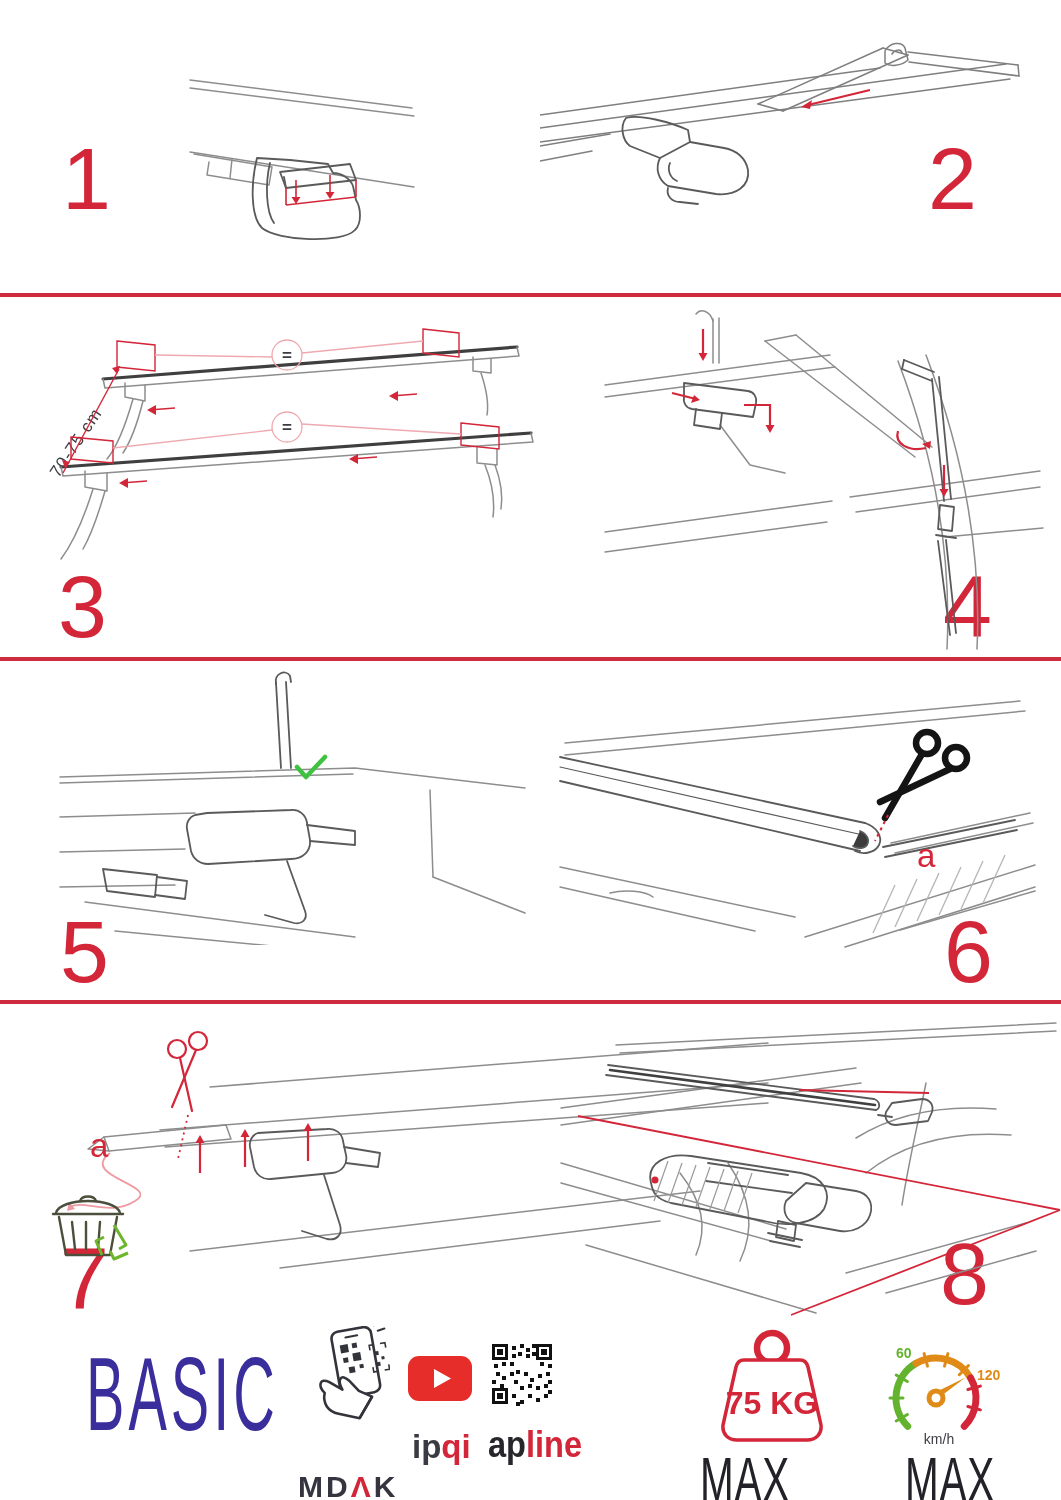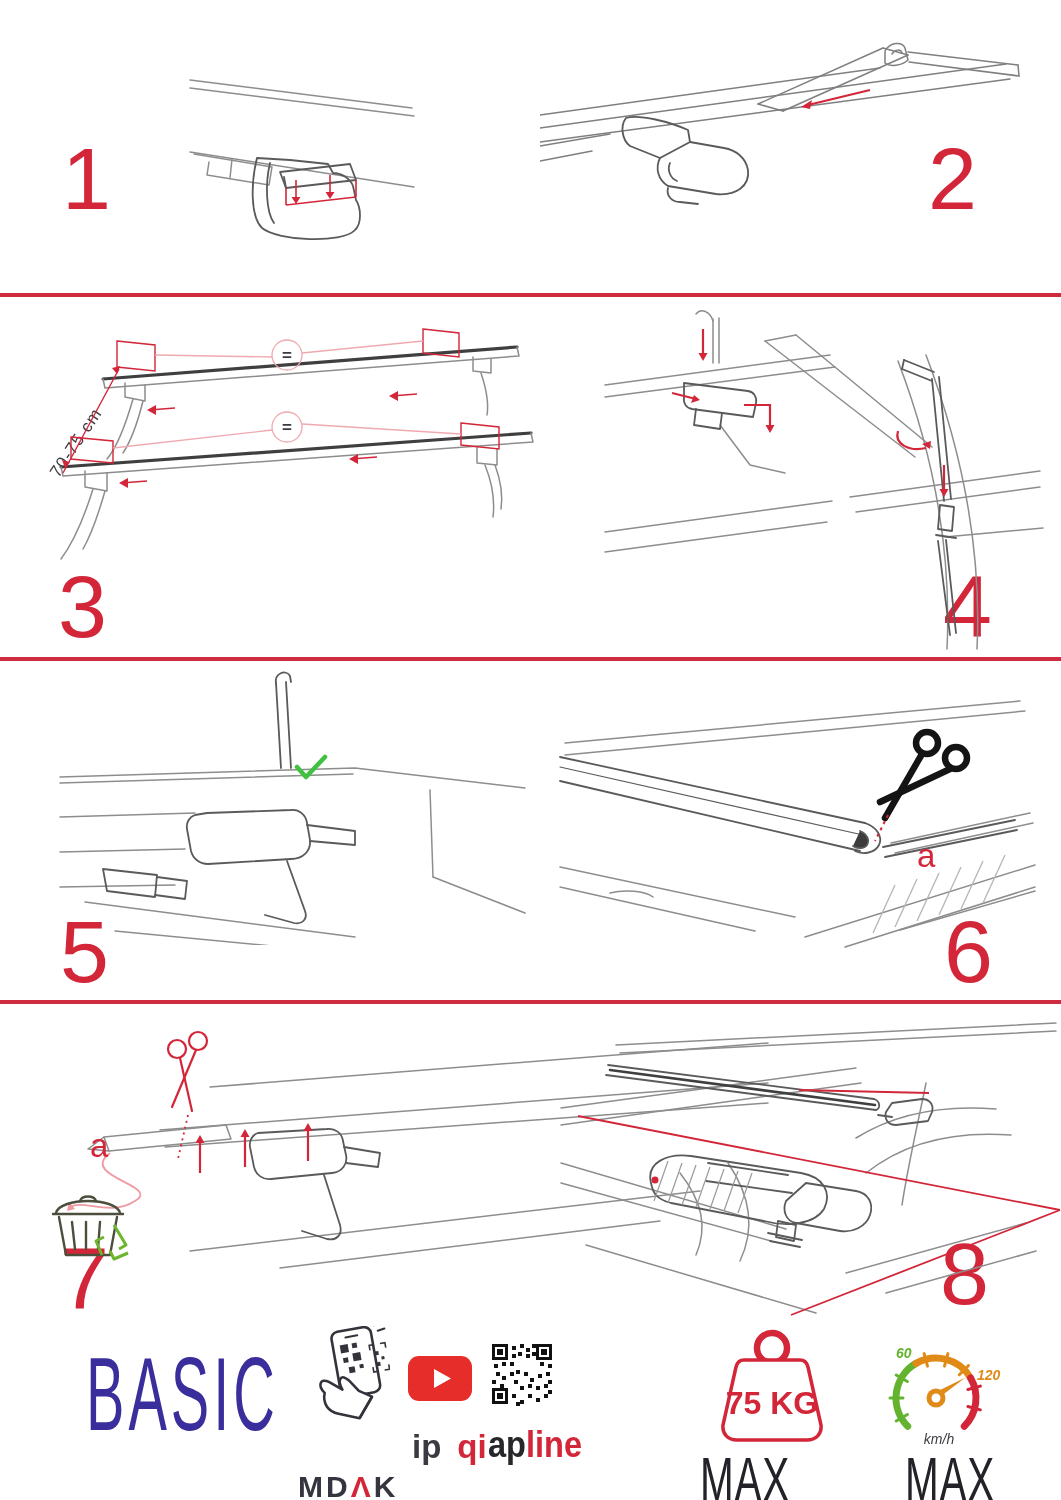--- a/index.html
+++ b/index.html
@@ -19,21 +19,21 @@
   .alabel{fill:var(--red);font-size:33px;}
   .measure{position:absolute;left:46px;top:470px;color:#3c3c44;font-size:17px;letter-spacing:1px;
            transform:rotate(-56deg);transform-origin:0 0;white-space:nowrap;}
   .basic{position:absolute;left:86px;top:1342px;color:var(--blue);font-size:72px;line-height:1;
          letter-spacing:5px;transform:scale(.8,1.45);transform-origin:0 0;}
   .brandline{position:absolute;left:68px;top:1426px;font-size:38px;font-weight:bold;letter-spacing:-1px;line-height:1;}
   .brandline .b1{color:#2b2b2e;} .brandline .b2{color:var(--red);}
   .mdak{position:absolute;left:298px;top:1472px;font-size:30px;font-weight:bold;letter-spacing:3px;color:#35353f;line-height:1;}
   .mdak .caret{color:var(--red);}
   .ipqi{position:absolute;left:412px;top:1430px;font-size:33px;font-weight:bold;line-height:1;}
-  .ipqi .b1{color:#3a3a42;} .ipqi .b2{color:var(--red);margin-left:16px;}
+  .ipqi .b1{color:#3a3a42;} .ipqi .b2{color:var(--red);}
   .apline{position:absolute;left:488px;top:1426px;font-size:37px;font-weight:bold;line-height:1;
           transform:scaleX(.88);transform-origin:0 0;}
   .apline .b1{color:#26262b;} .apline .b2{color:var(--red);}
   .maxlbl{position:absolute;font-size:54px;line-height:1;color:#222228;font-weight:400;
           transform:scale(.75,1.15);transform-origin:0 0;letter-spacing:1px;}
 </style>
 </head>
 <body>
 
 <div class="page">
@@ -508,21 +508,21 @@
 
   <div class="panel" style="left:700px;top:1322px;">
     <svg width="145" height="130" viewBox="0 0 145 130" fill="none">
       <circle cx="72" cy="26" r="15" stroke="#d32639" stroke-width="6.5"></circle>
       <path d="M44 38 L100 38 C104 38 107 41 108 45 L121 103 C122 112 116 118 107 118 L37 118 C28 118 22 112 23 103 L36 45 C37 41 40 38 44 38 Z" stroke="#d32639" stroke-width="3.5" fill="#ffffff"></path>
       <text x="72" y="92" text-anchor="middle" font-size="32" font-weight="bold" fill="#d32639">75 KG</text>
     </svg>
   </div>
   <div class="maxlbl" style="left:700px;top:1448px;">MAX</div>
 
-  <div class="panel" style="left:874px;top:1322px;font-style:italic;">
+  <div class="panel" style="left:874px;top:1322px;">
     <svg width="130" height="128" viewBox="0 0 130 128" fill="none">
       <g stroke-width="7" fill="none" stroke-linecap="round">
         <path d="M33.7 104.3 A40 40 0 0 1 42 41.4" stroke="#63b32e"></path>
         <path d="M42 41.4 A40 40 0 0 1 96.6 56" stroke="#e08a17"></path>
         <path d="M96.6 56 A40 40 0 0 1 90.3 104.3" stroke="#d32639"></path>
       </g>
       <g stroke-width="3" stroke-linecap="round">
         <path d="M33.4 92.5 L22.2 99" stroke="#63b32e"></path>
           <path d="M29 76 L16 76" stroke="#63b32e"></path>
           <path d="M33.4 59.5 L22.2 53" stroke="#63b32e"></path>

